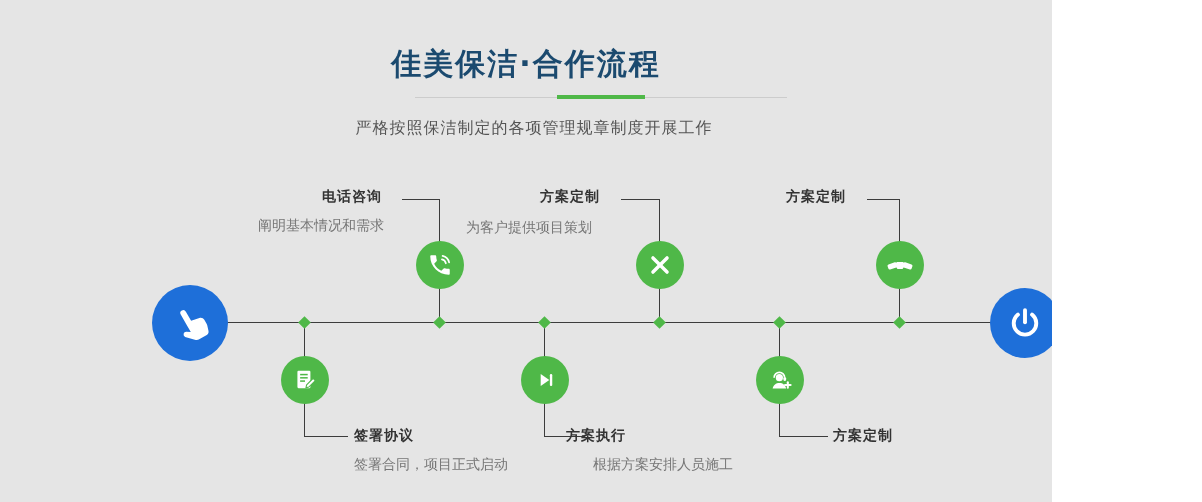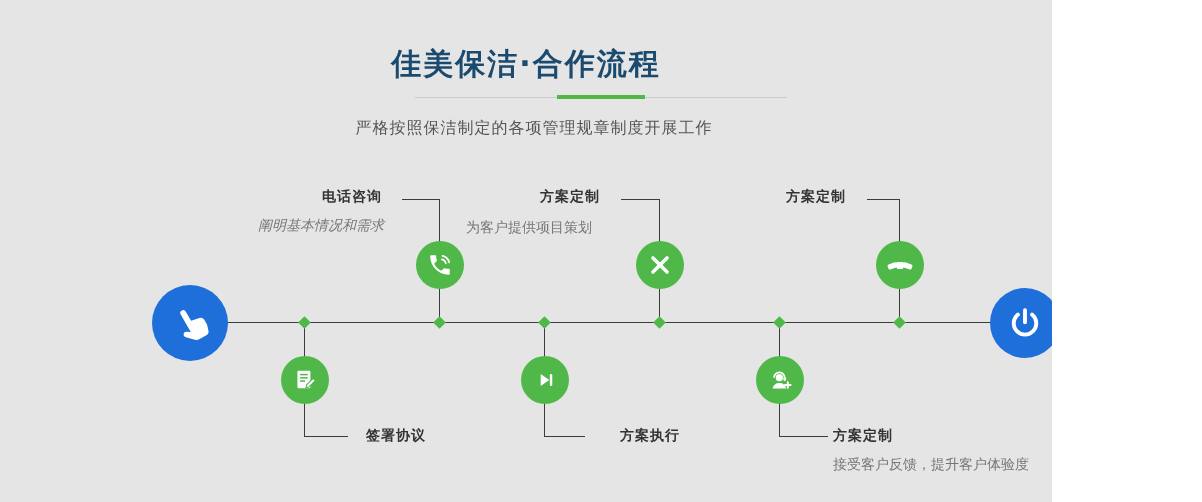--- a/index.html
+++ b/index.html
@@ -160,27 +160,28 @@
       <path d="M6.3 9.5a4.7 4.7 0 0 1 9.4 0" fill="none" stroke="#ffffff" stroke-width="1.5"></path>
       <rect x="14.6" y="9" width="2.4" height="3.4" rx="1" fill="#ffffff"></rect>
       <g stroke="#ffffff" stroke-width="1.8" stroke-linecap="round">
         <line x1="18.5" y1="13.5" x2="18.5" y2="18.5"></line>
         <line x1="16" y1="16" x2="21" y2="16"></line>
       </g>
     </svg>
   </div>
 
   <div class="step-title" style="left:322px; top:188px;">电话咨询</div>
-  <div class="step-desc" style="left:258px; top:217px;font-style:italic;">阐明基本情况和需求</div>
+  <div class="step-desc" style="left:258px; top:217px;">阐明基本情况和需求</div>
 
   <div class="step-title" style="left:540px; top:188px;">方案定制</div>
   <div class="step-desc" style="left:466px; top:219px;">为客户提供项目策划</div>
 
   <div class="step-title" style="left:786px; top:188px;">方案定制</div>
 
-  <div class="step-title" style="left:366px; top:427px;">签署协议</div>
+  <div class="step-title" style="left:354px; top:427px;">签署协议</div>
+  <div class="step-desc" style="left:354px; top:456px;">签署合同，项目正式启动</div>
 
-  <div class="step-title" style="left:620px; top:427px;text-align:center;">方案执行</div>
+  <div class="step-title" style="left:566px; top:427px;text-align:center;">方案执行</div>
+  <div class="step-desc" style="left:593px; top:456px;">根据方案安排人员施工</div>
 
   <div class="step-title" style="left:833px; top:427px;">方案定制</div>
-  <div class="step-desc" style="left:833px; top:456px;">接受客户反馈，提升客户体验度</div>
 
 </div>
 
 </body></html>

